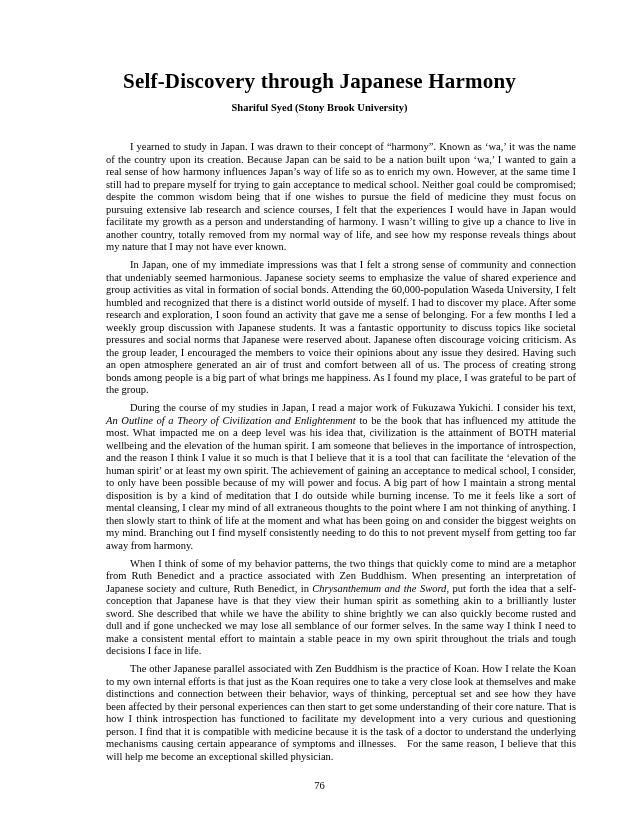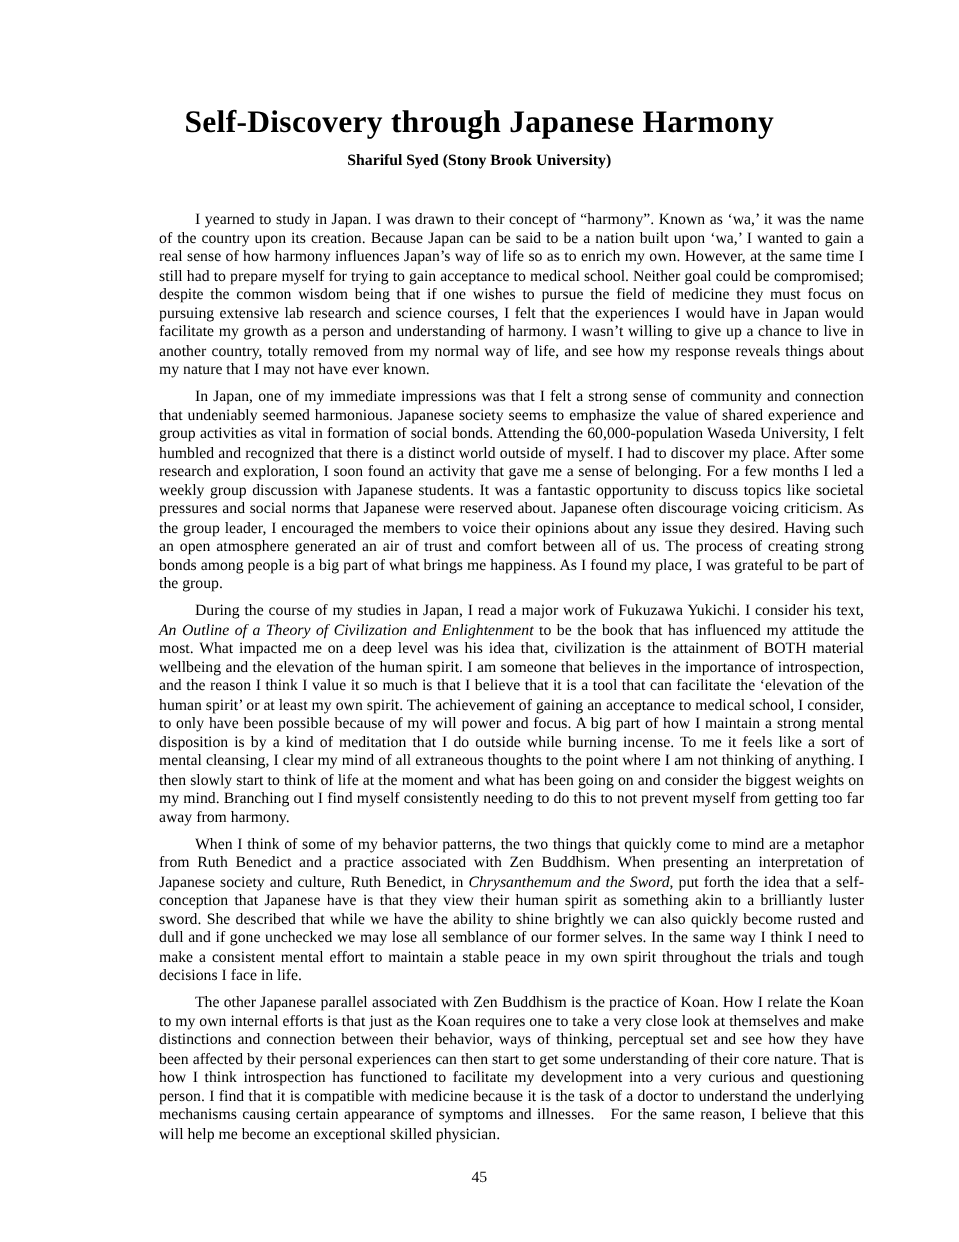--- a/index.html
+++ b/index.html
@@ -77,15 +77,15 @@
 
     <p><span>During the course of my studies in Japan, I read a major work of Fukuzawa Yukichi. I consider his text, </span><em>An Outline of a Theory of Civilization and Enlightenment</em><span> to be the book that has influenced my attitude the most. What impacted me on a deep level was his idea that, civilization is the attainment of BOTH material wellbeing and the elevation of the human spirit. I am someone that believes in the importance of introspection, and the reason I think I value it so much is that I believe that it is a tool that can facilitate the ‘elevation of the human spirit’ or at least my own spirit. The achievement of gaining an acceptance to medical school, I consider, to only have been possible because of my will power and focus. A big part of how I maintain a strong mental disposition is by a kind of meditation that I do outside while burning incense. To me it feels like a sort of mental cleansing, I clear my mind of all extraneous thoughts to the point where I am not thinking of anything. I then slowly start to think of life at the moment and what has been going on and consider the biggest weights on my mind. Branching out I find myself consistently needing to do this to not prevent myself from getting too far away from harmony.</span></p>
 
     <p><span>When I think of some of my behavior patterns, the two things that quickly come to mind are a metaphor from Ruth Benedict and a practice associated with Zen Buddhism. When presenting an interpretation of Japanese society and culture, Ruth Benedict, in </span><em>Chrysanthemum and the Sword</em><span>, put forth the idea that a self-conception that Japanese have is that they view their human spirit as something akin to a brilliantly luster sword. She described that while we have the ability to shine brightly we can also quickly become rusted and dull and if gone unchecked we may lose all semblance of our former selves. In the same way I think I need to make a consistent mental effort to maintain a stable peace in my own spirit throughout the trials and tough decisions I face in life.</span></p>
 
     <p><span>The other Japanese parallel associated with Zen Buddhism is the practice of Koan. How I relate the Koan to my own internal efforts is that just as the Koan requires one to take a very close look at themselves and make distinctions and connection between their behavior, ways of thinking, perceptual set and see how they have been affected by their personal experiences can then start to get some understanding of their core nature. That is how I think introspection has functioned to facilitate my development into a very curious and questioning person. I find that it is compatible with medicine because it is the task of a doctor to understand the underlying mechanisms causing certain appearance of symptoms and illnesses. &nbsp;&nbsp;For the same reason, I believe that this will help me become an exceptional skilled physician.</span></p>
 
 
   </div>
 
-  <div class="page-number">45</div>
+  <div class="page-number">76</div>
 
 </div>
 
 </body></html>

